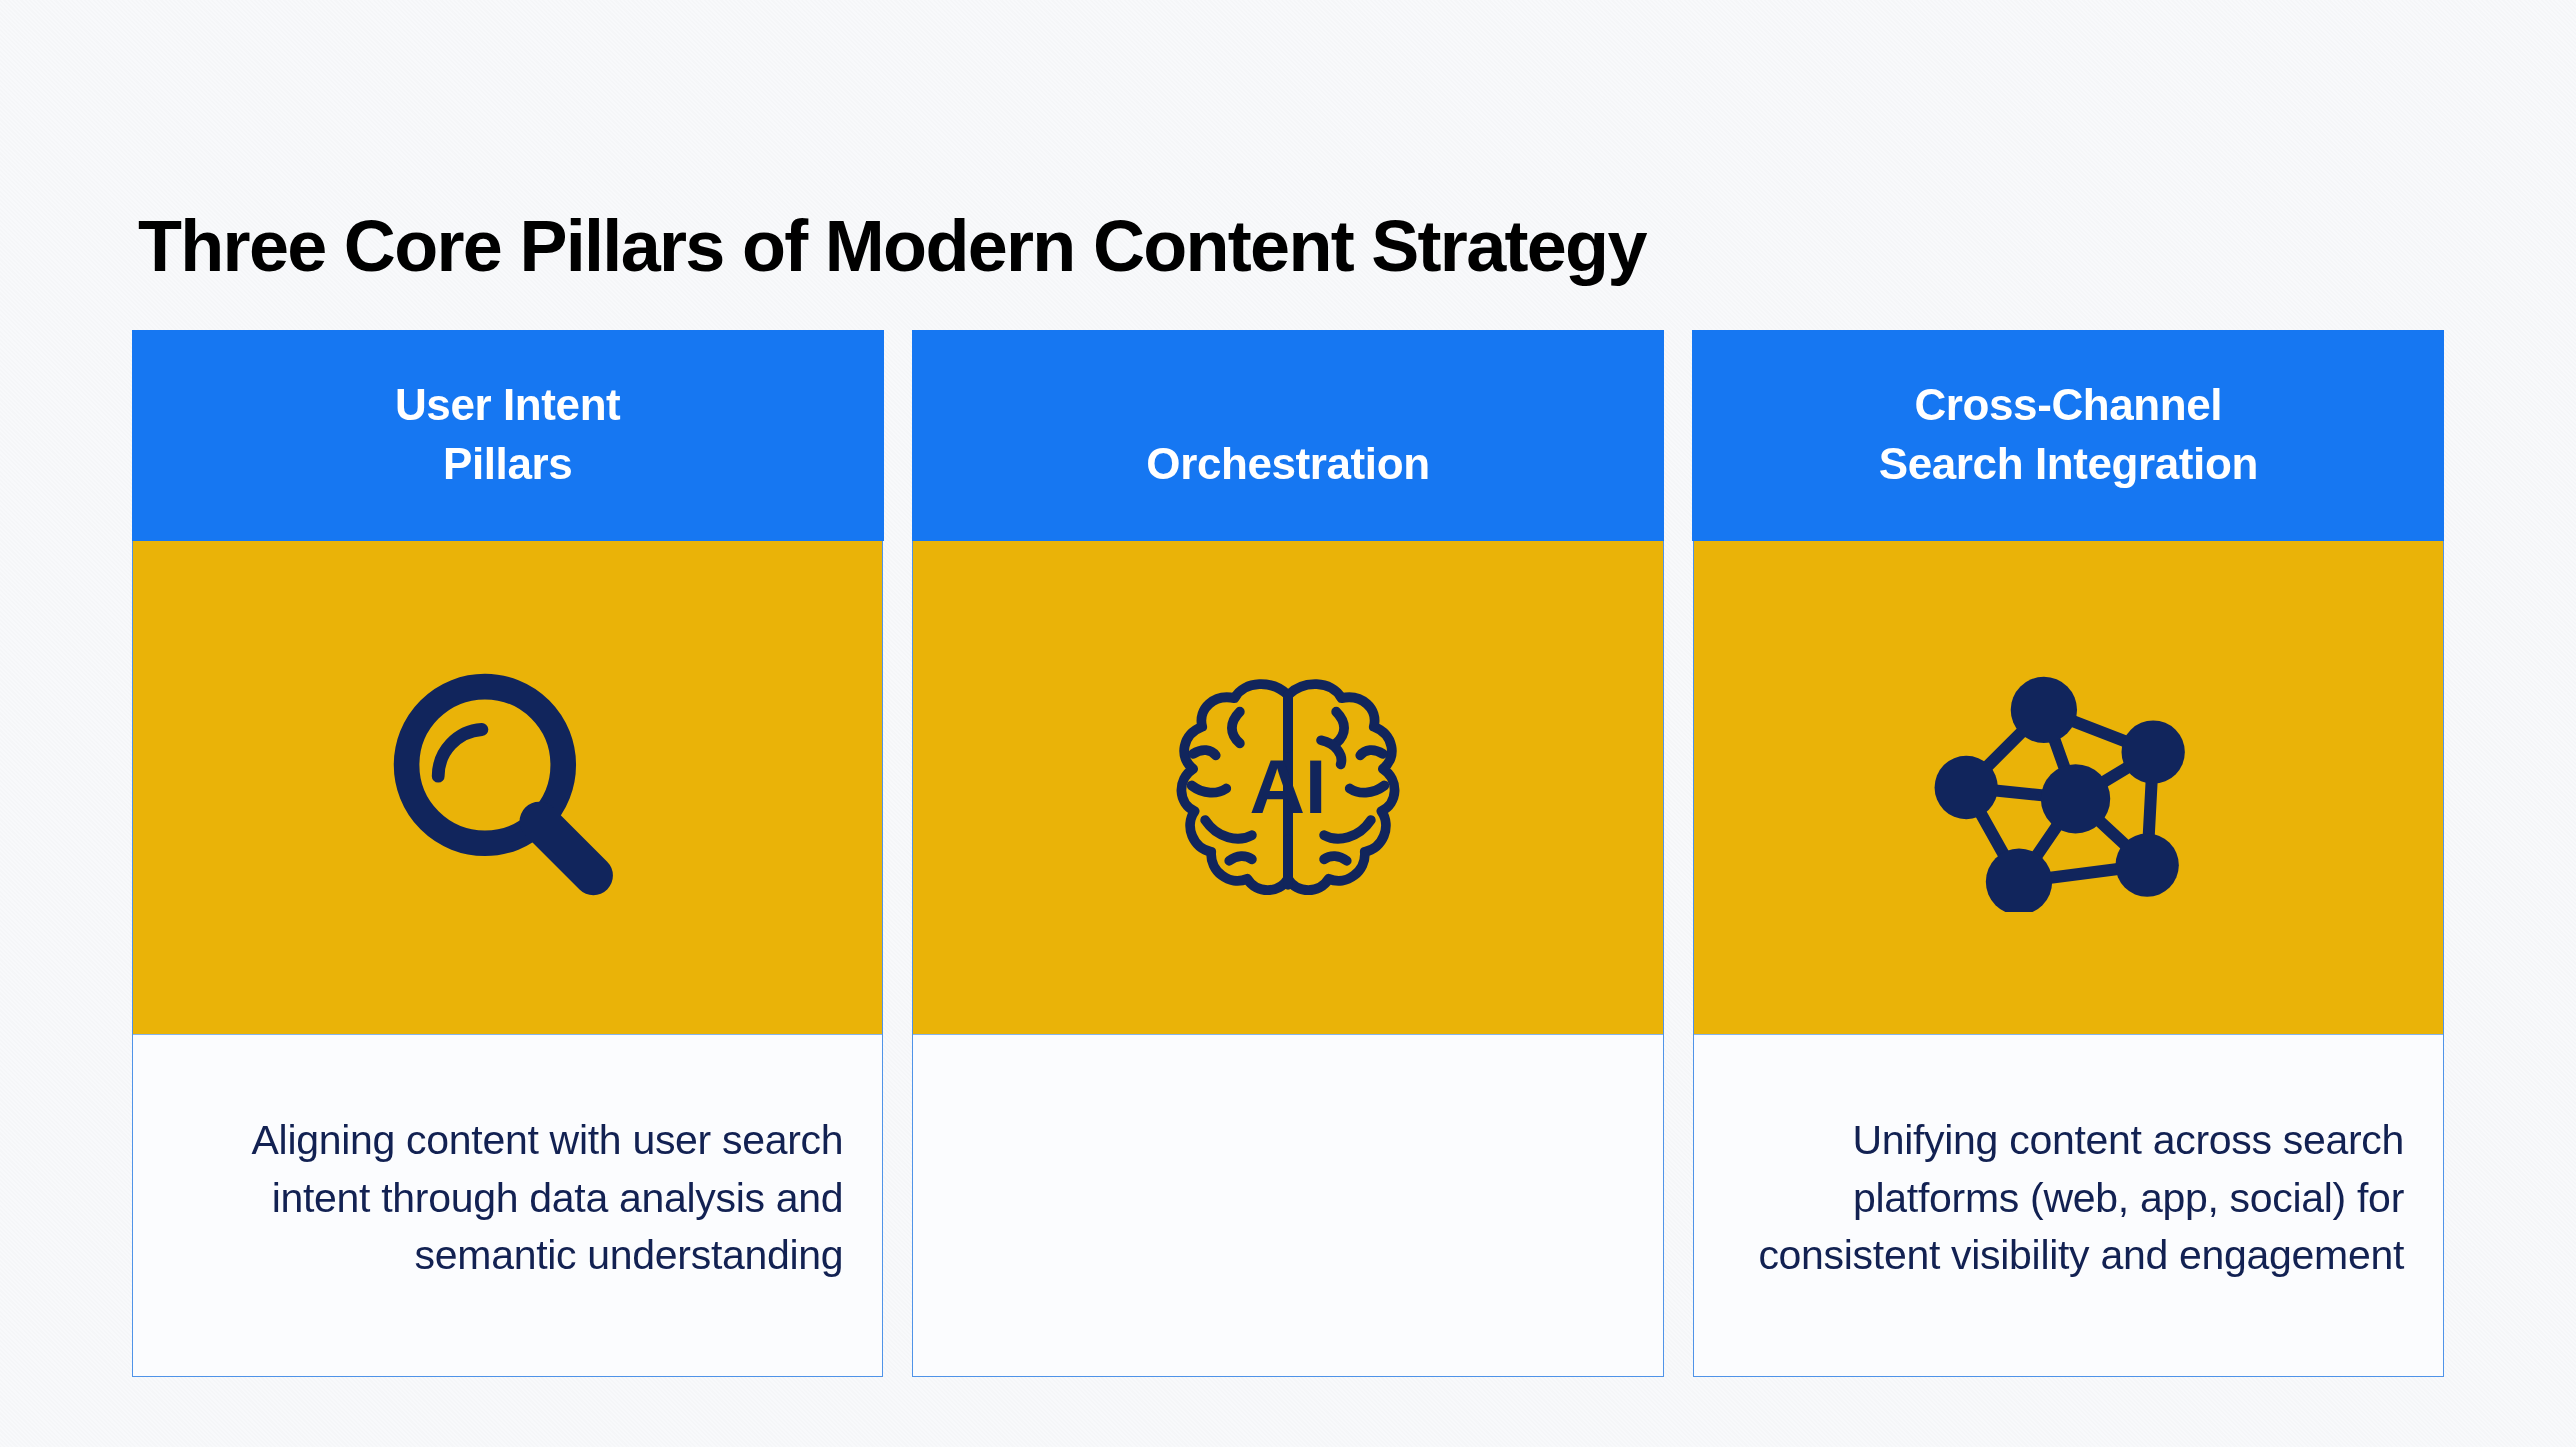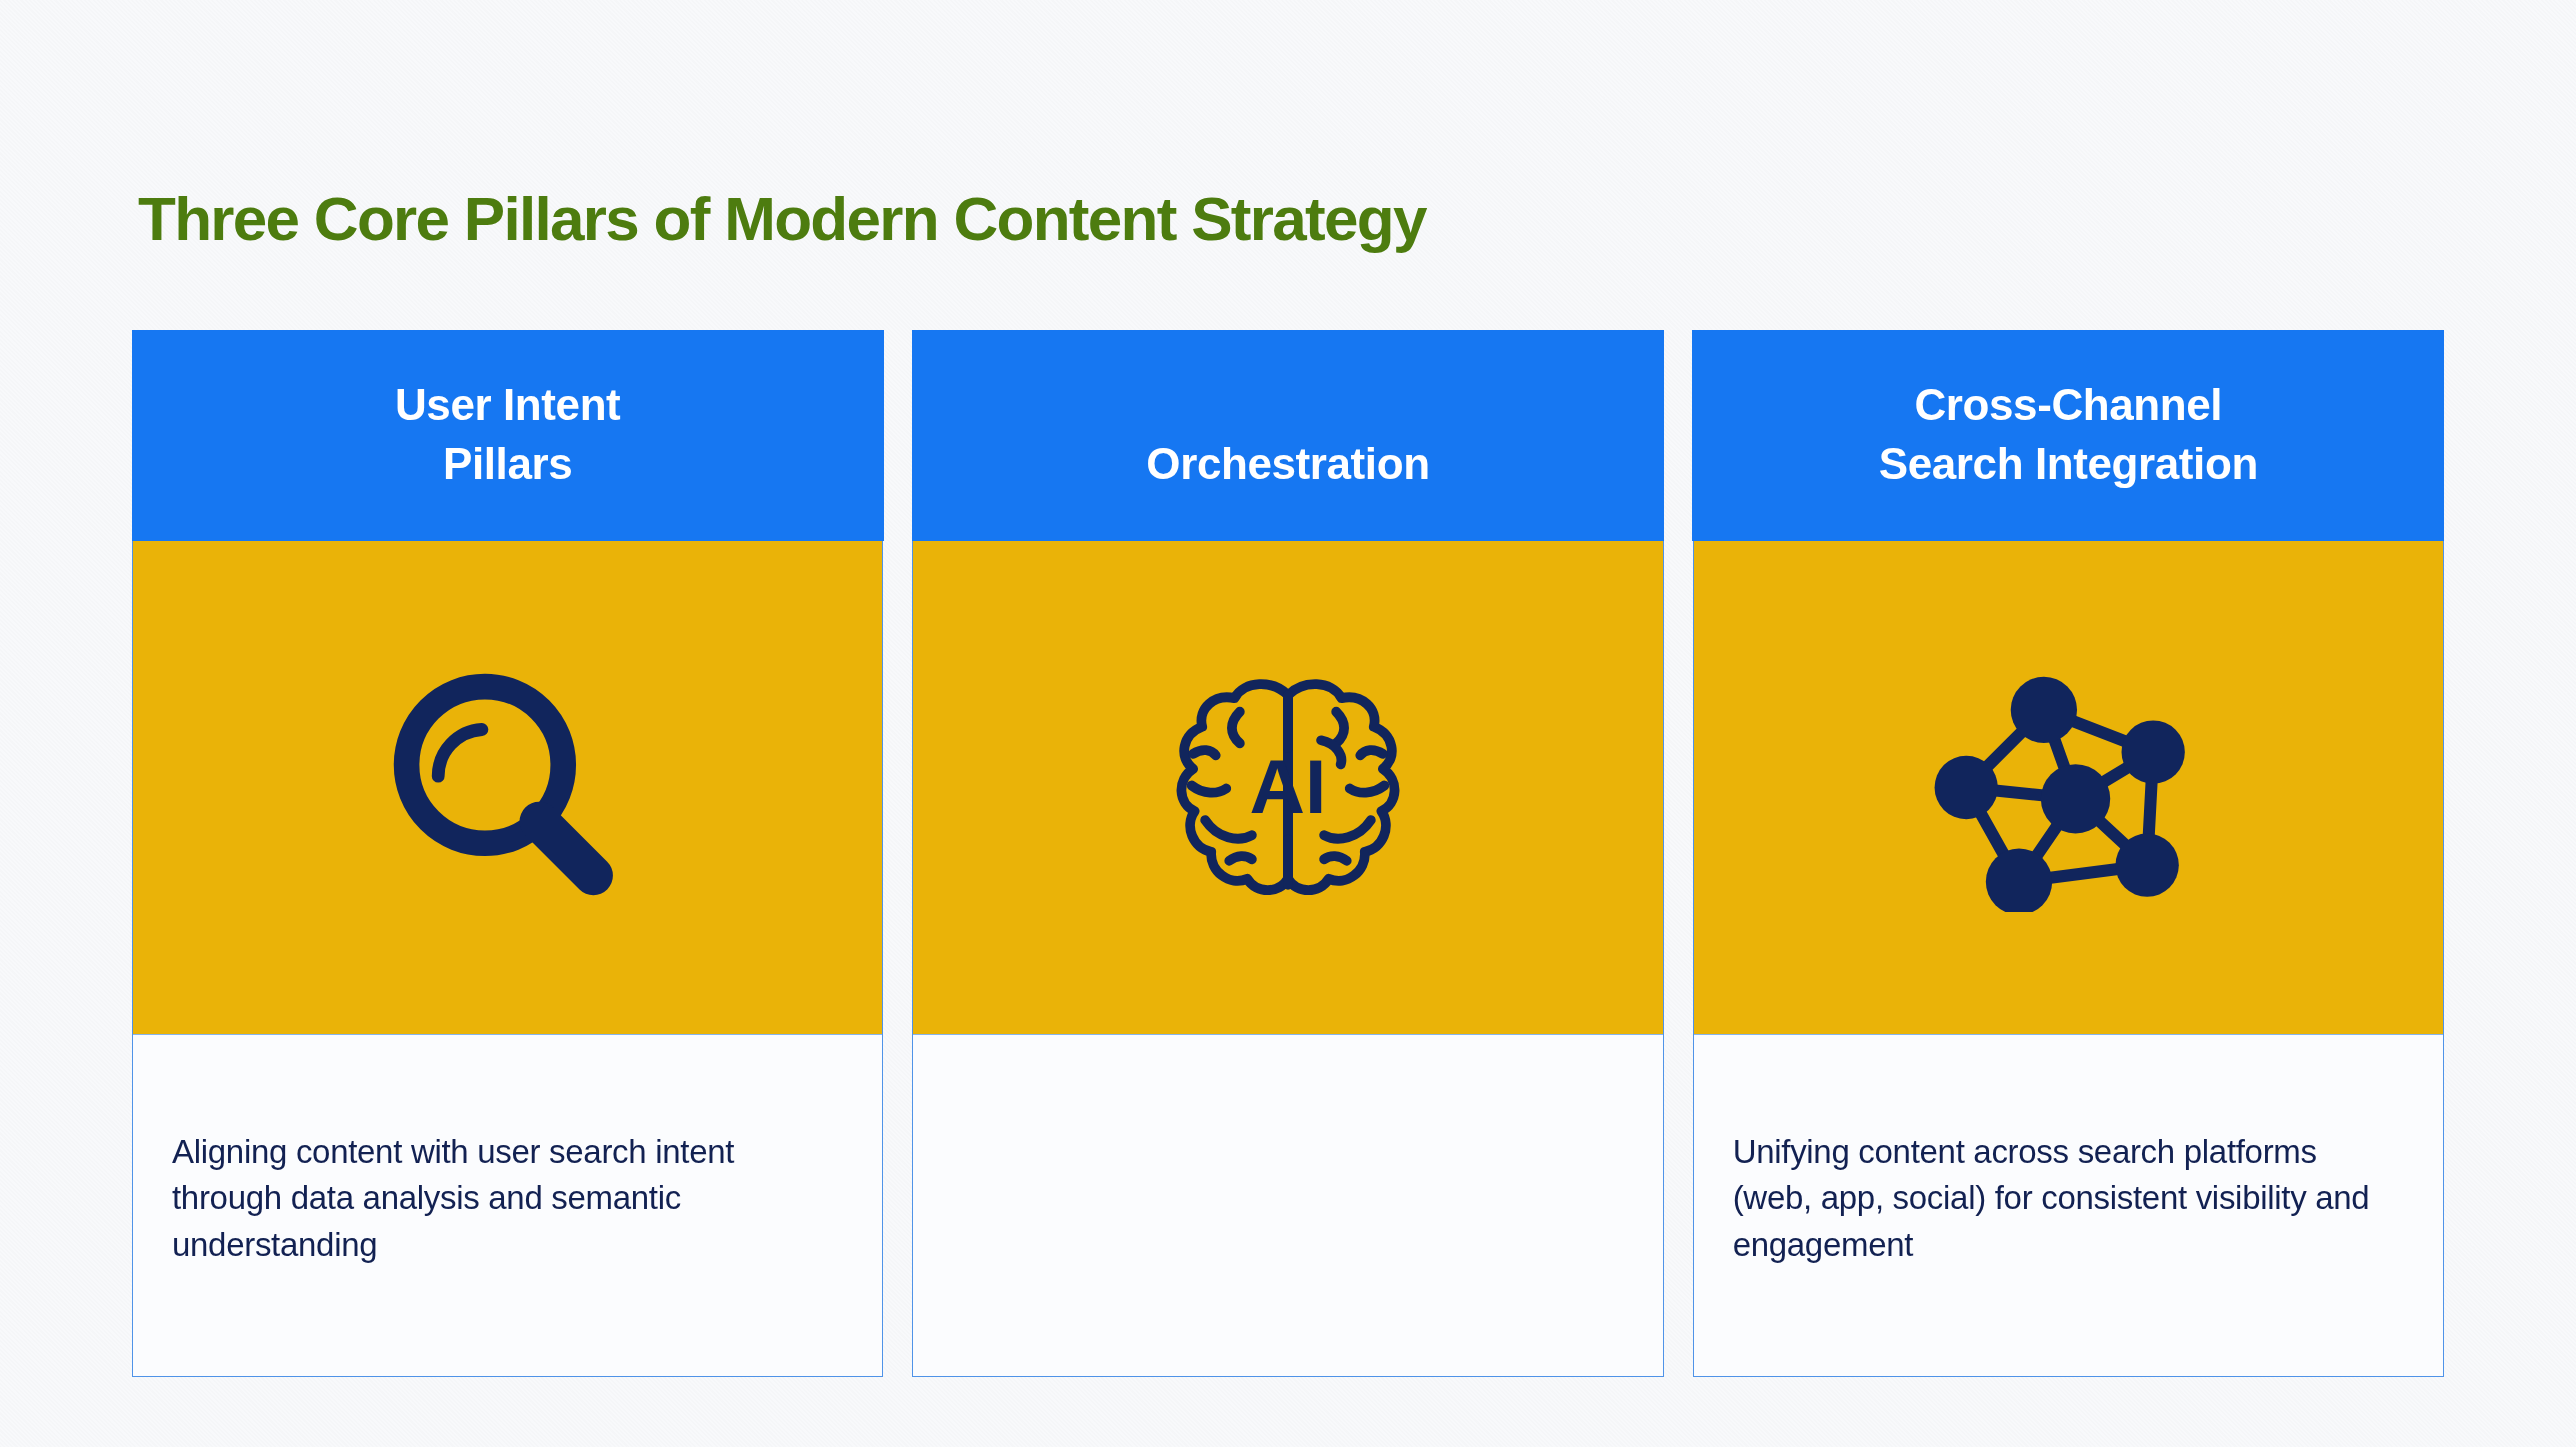--- a/index.html
+++ b/index.html
@@ -22,25 +22,25 @@
       repeating-linear-gradient(45deg, rgba(0,0,0,0.010) 0 1.5px, rgba(255,255,255,0) 1.5px 3px);
     pointer-events: none;
   }
   .page {
     position: absolute;
     inset: 0;
   }
   .page-title {
     position: absolute;
     left: 138px;
-    top: 144px;
-    font-size: 62px;
+    top: 160px;
+    font-size: 72px;
     font-weight: bold;
     letter-spacing: -1.7px;
-    color: #4d7c0f;
+    color: #000000;
     line-height: 1.08;
     white-space: nowrap;
   }
   .cards {
     position: absolute;
     left: 132px;
     top: 330px;
     width: 2312px;
     height: 1047px;
     display: flex;
@@ -81,22 +81,22 @@
   .card-desc-area {
     flex: 1 1 auto;
     display: flex;
     align-items: center;
     justify-content: center;
     padding: 7.5px 39px 21px 39px;
     box-sizing: border-box;
     background: #fbfcfe;
   }
   .card-desc {
-    text-align: left;
-    font-size: 33px;
+    text-align: right;
+    font-size: 41px;
     line-height: 1.40;
     color: #122152;
     letter-spacing: -0.3px;
   }
   .icon-svg { display: block; }
 </style>
 </head>
 <body>
 
 <div class="page">

